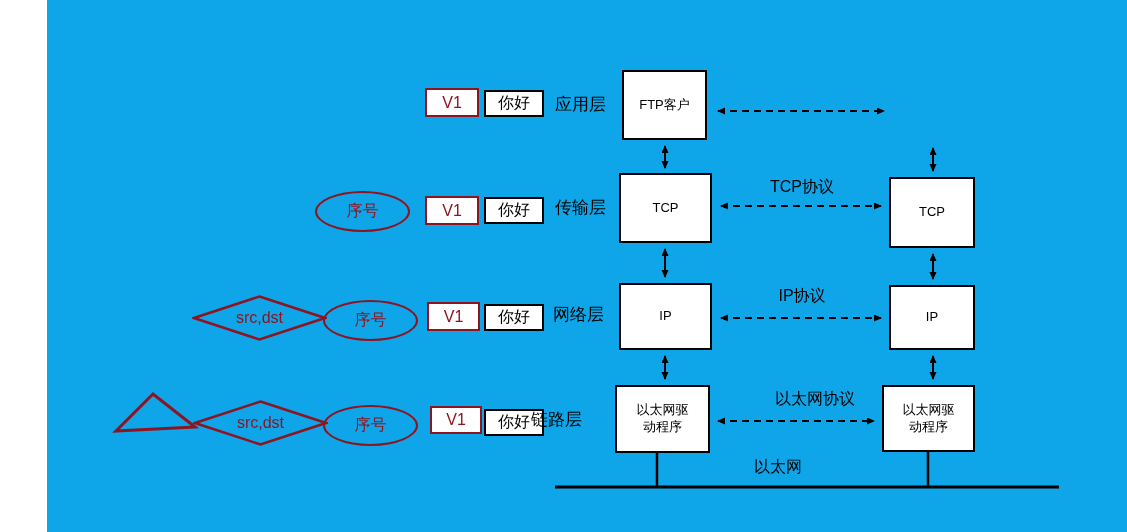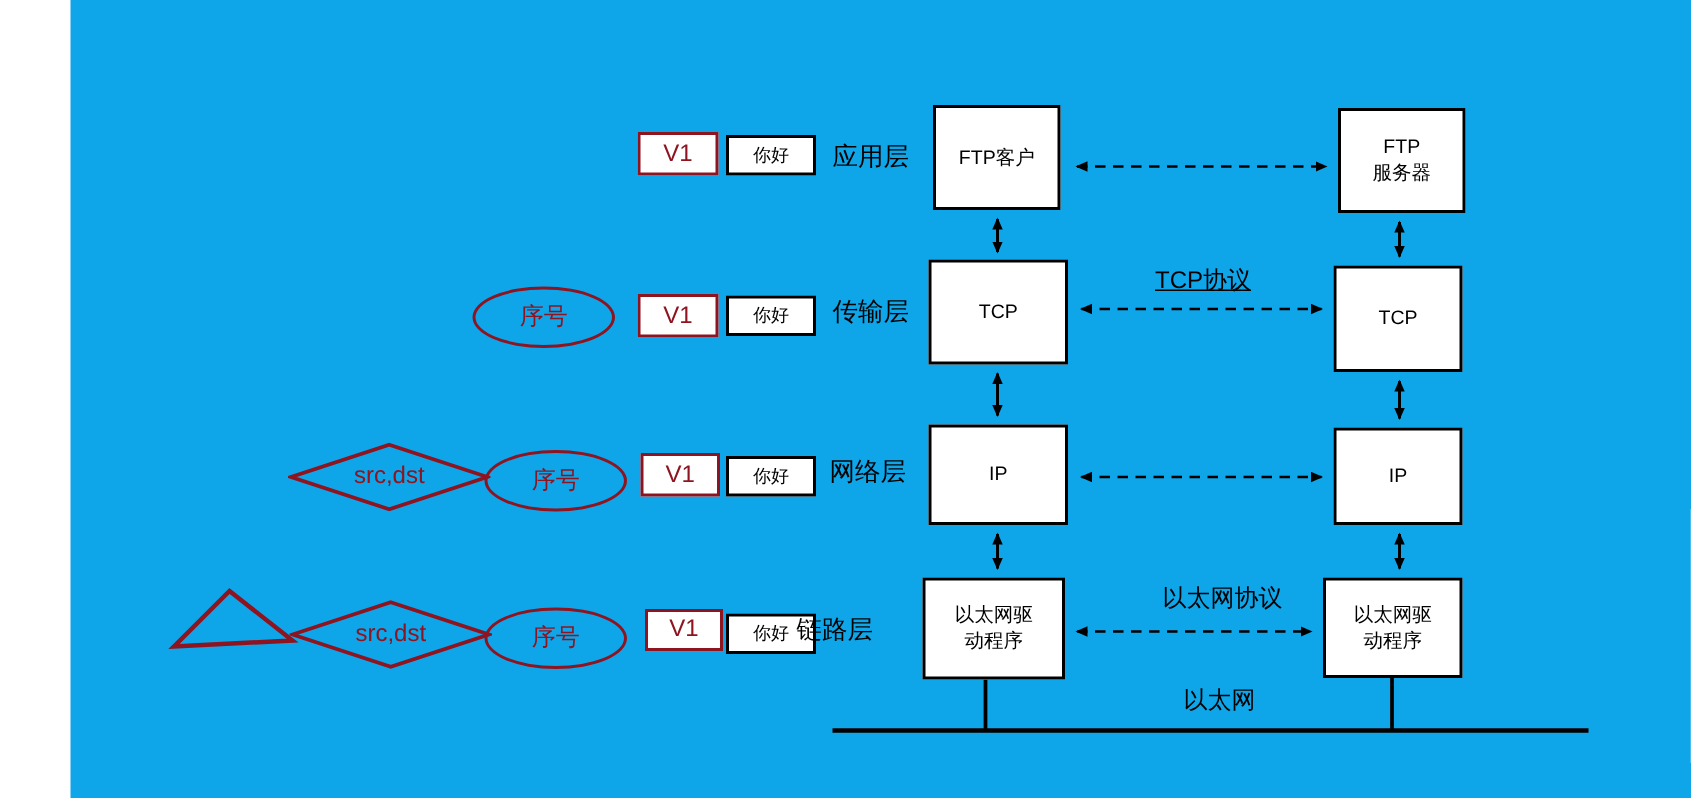--- a/index.html
+++ b/index.html
@@ -44,21 +44,21 @@
     z-index: 2;
   }
   .pkt-hello {
     position: absolute;
     border: 2px solid #000000;
     color: #000000;
     background: #ffffff;
     display: flex;
     align-items: center;
     justify-content: center;
-    font-size: 12px;
+    font-size: 16px;
     z-index: 2;
   }
   .layer-label {
     position: absolute;
     font-size: 17px;
     color: #000000;
     z-index: 2;
   }
   .proto-label {
     position: absolute;
@@ -131,50 +131,47 @@
 
     <polygon points="106,394 69,431 148,427" style="stroke: var(--accent);" stroke-width="3" fill="none"></polygon>
   </svg>
 
   <div class="pkt-v1" style="left:378px; top:88px; width:54px; height:29px;">V1</div>
   <div class="pkt-hello" style="left:437px; top:90px; width:60px; height:27px;">你好</div>
   <div class="layer-label" style="left:508px; top:93px;">应用层</div>
   <div class="node" style="left:575px; top:70px; width:85px; height:70px;">
     <span>FTP客户</span>
   </div>
-  <div class="node" style="left:845px; top:72px; width:85px; height:70px;">
-    <span>FTP</span>
-    <span>服务器</span>
-  </div>
 
   <div class="ellipse" style="left:268px; top:191px; width:95px; height:41px;">序号</div>
   <div class="pkt-v1" style="left:378px; top:196px; width:54px; height:29px;">V1</div>
   <div class="pkt-hello" style="left:437px; top:197px; width:60px; height:27px;">你好</div>
   <div class="layer-label" style="left:508px; top:196px;">传输层</div>
   <div class="node" style="left:572px; top:173px; width:93px; height:70px;">
     <span>TCP</span>
   </div>
-  <div class="proto-label" style="left:690px; top:177px;text-decoration:underline;">TCP协议</div>
+  <div class="proto-label" style="left:690px; top:177px;">TCP协议</div>
   <div class="node" style="left:842px; top:177px; width:86px; height:71px;">
     <span>TCP</span>
   </div>
 
   <div class="diamond" style="left:145px; top:295px; width:135px; height:46px;">
     <svg width="135" height="46" viewBox="0 0 135 46">
       <polygon points="67.5,1.5 133,23 67.5,44.5 2,23" style="stroke: var(--accent);" stroke-width="2.5" fill="none"></polygon>
     </svg>
     <span class="diamond-text">src,dst</span>
   </div>
   <div class="ellipse" style="left:276px; top:300px; width:95px; height:41px;">序号</div>
   <div class="pkt-v1" style="left:380px; top:302px; width:53px; height:29px;">V1</div>
   <div class="pkt-hello" style="left:437px; top:304px; width:60px; height:27px;">你好</div>
   <div class="layer-label" style="left:506px; top:303px;font-family:Liberation Mono, monospace;">网络层</div>
   <div class="node" style="left:572px; top:283px; width:93px; height:67px;">
     <span>IP</span>
   </div>
+  <div class="proto-label" style="left:690px; top:286px;">IP协议</div>
   <div class="node" style="left:842px; top:285px; width:86px; height:65px;">
     <span>IP</span>
   </div>
 
   <div class="diamond" style="left:146px; top:400px; width:135px; height:46px;">
     <svg width="135" height="46" viewBox="0 0 135 46">
       <polygon points="67.5,1.5 133,23 67.5,44.5 2,23" style="stroke: var(--accent);" stroke-width="2.5" fill="none"></polygon>
     </svg>
     <span class="diamond-text">src,dst</span>
   </div>
@@ -185,15 +182,15 @@
   <div class="node" style="left:568px; top:385px; width:95px; height:68px;">
     <span>以太网驱</span>
     <span>动程序</span>
   </div>
   <div class="proto-label" style="left:703px; top:389px;">以太网协议</div>
   <div class="node" style="left:835px; top:385px; width:93px; height:67px;">
     <span>以太网驱</span>
     <span>动程序</span>
   </div>
 
-  <div class="proto-label" style="left:701px; top:457px;">以太网</div>
+  <div class="proto-label" style="left:666px; top:457px;">以太网</div>
 
 </div>
 
 </body></html>

